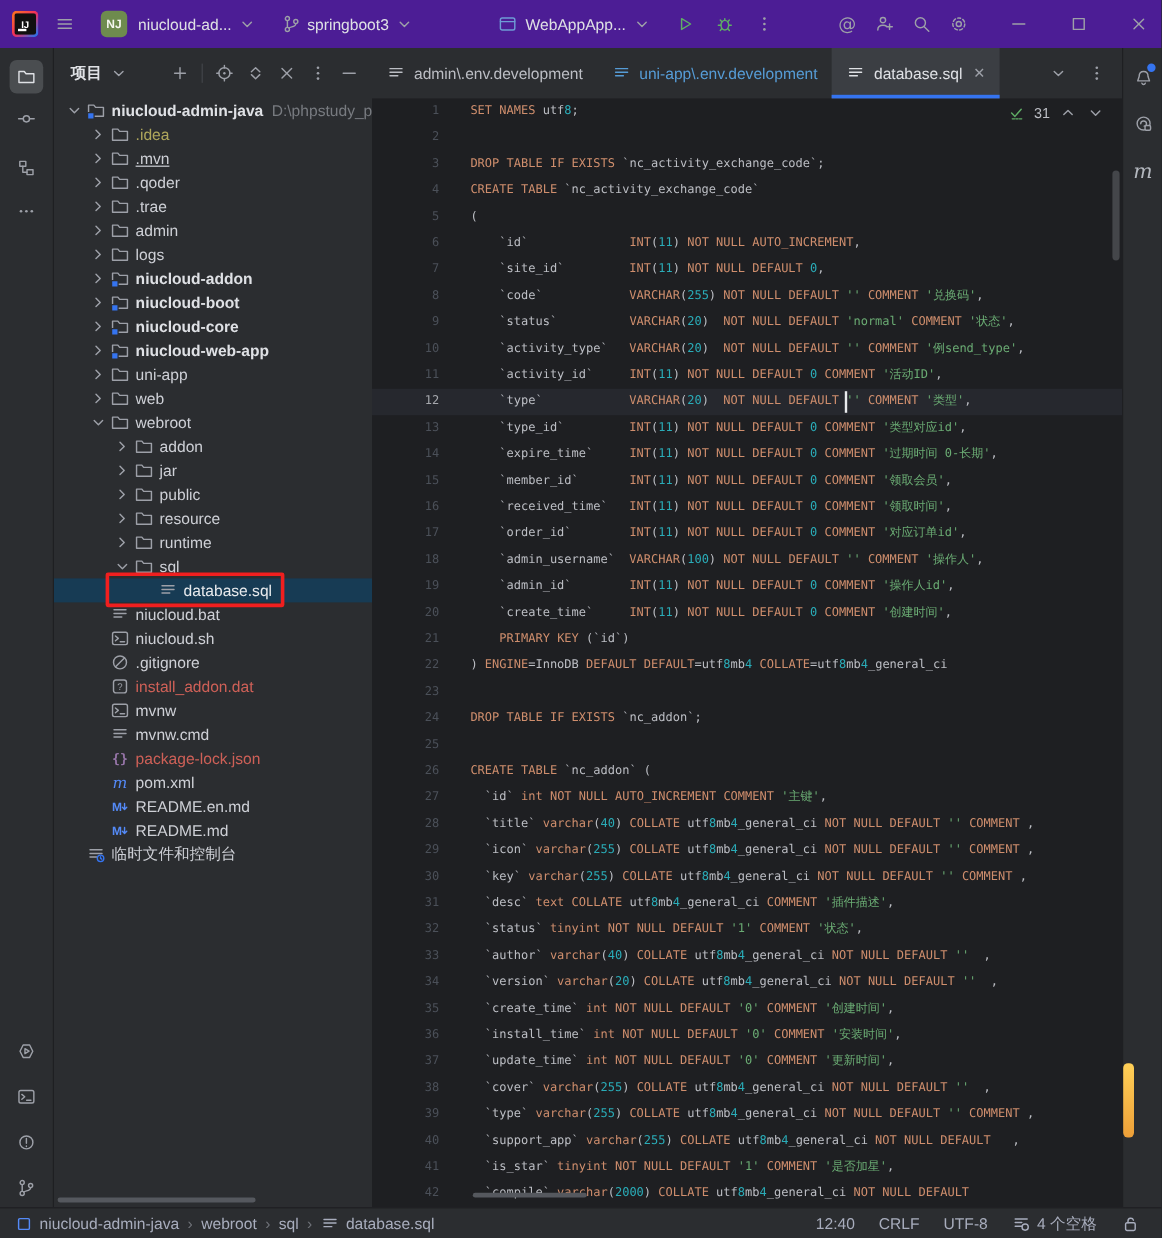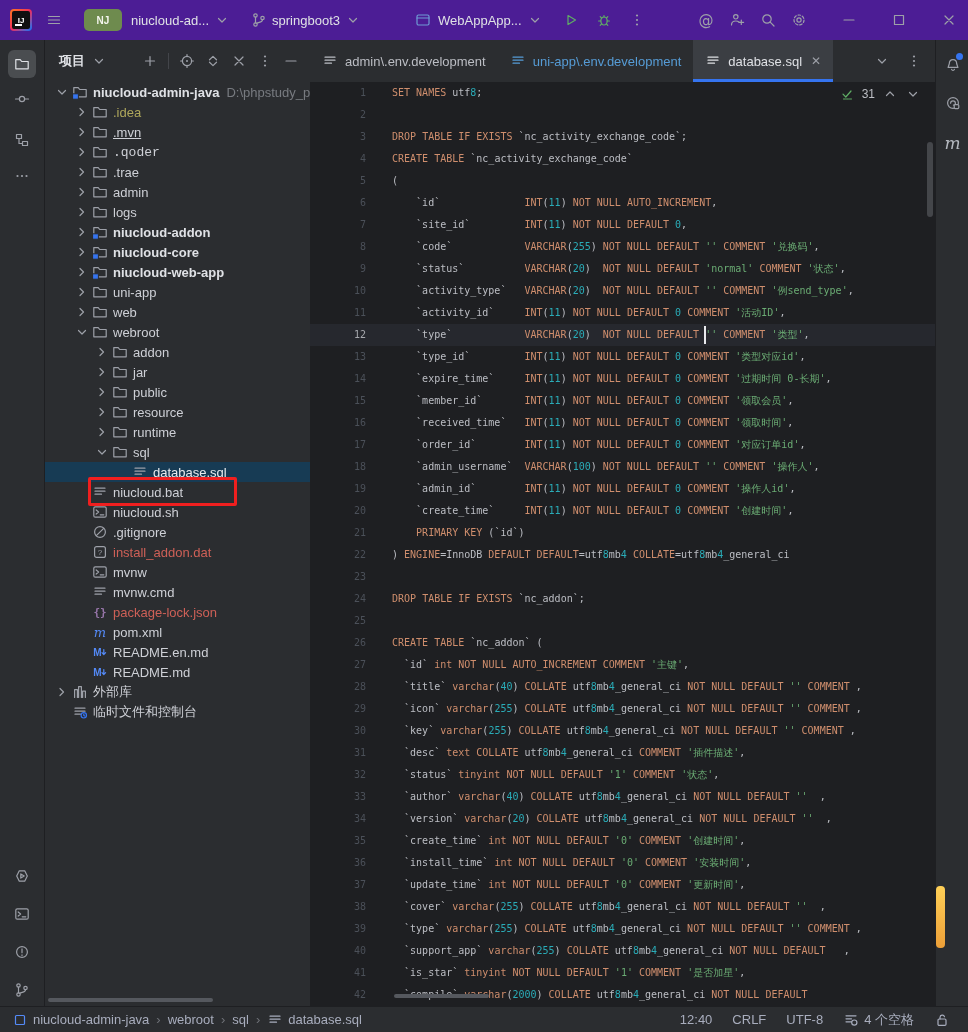--- a/index.html
+++ b/index.html
@@ -18,21 +18,21 @@
   .tb-left { position:absolute; left:10px; top:0; height:40px; display:flex; align-items:center; gap:9px; }
   .ij-logo {
     width:22px; height:22px; border-radius:4px; position:relative;
     background:linear-gradient(#101010,#101010) padding-box,
                linear-gradient(135deg,#FE7A1B,#F02D5E,#0C7BFF) border-box;
     border:2px solid transparent; color:#fff; font-weight:bold; font-size:8px;
     display:flex; align-items:center; justify-content:center;
   }
   .ij-logo::after { content:""; position:absolute; left:3px; bottom:3px; width:7px; height:2px; background:#fff; }
   .tb-btn { width:26px; height:26px; display:flex; align-items:center; justify-content:center; color:#9DA0A8; border-radius:4px; }
-  .avatar { width:38px; height:22px; border-radius:5px; background:#6E8B4E; color:#F4F6EE; font-weight:bold; font-size:10px; display:flex; align-items:center; justify-content:center; margin-left:8px; }
+  .avatar { width:22px; height:22px; border-radius:5px; background:#6E8B4E; color:#F4F6EE; font-weight:bold; font-size:10px; display:flex; align-items:center; justify-content:center; margin-left:8px; }
   .tb-widget { display:flex; align-items:center; gap:5px; color:#DFE1E5; }
   .tb-center { position:absolute; left:415px; top:0; height:40px; display:flex; align-items:center; gap:7px; }
   .tb-right { position:absolute; right:6px; top:0; height:40px; display:flex; align-items:center; }
   .tb-right .tb-btn { margin-left:5px; }
   .tb-right .win { margin-left:24px; }
   .at-glyph { font-size:15px; color:#9DA0A8; font-family:"DejaVu Sans",sans-serif; }
 
   
   .leftstripe { position:absolute; left:0; top:40px; width:45px; height:966px; background:#2B2D30; border-right:1px solid #1E1F22; }
   .ls-btn { position:absolute; left:8px; width:28px; height:28px; border-radius:6px; display:flex; align-items:center; justify-content:center; color:#9DA0A8; }
@@ -333,21 +333,21 @@
             <path d="M6 4.5 9.5 8 6 11.5"></path>
           </svg>
         </span>
         <span class="ticon">
           <svg class="ic" viewBox="0 0 16 16" width="16" height="16" fill="none" stroke="currentColor" stroke-width="1.2" stroke-linecap="round" stroke-linejoin="round">
             <path d="M1.8 12.8V3.6h4.4l1.5 1.9h6.5v7.3z"></path>
           </svg>
         </span>
         <span class="tlabel">.mvn</span>
       </div>
-      <div class="trow" style="padding-left: 28px; font-family: Liberation Mono, monospace;">
+      <div class="trow" style="padding-left: 28px;">
         <span class="tslot">
           <svg class="ic" viewBox="0 0 16 16" width="16" height="16" fill="none" stroke="currentColor" stroke-width="1.2" stroke-linecap="round" stroke-linejoin="round">
             <path d="M6 4.5 9.5 8 6 11.5"></path>
           </svg>
         </span>
         <span class="ticon">
           <svg class="ic" viewBox="0 0 16 16" width="16" height="16" fill="none" stroke="currentColor" stroke-width="1.2" stroke-linecap="round" stroke-linejoin="round">
             <path d="M1.8 12.8V3.6h4.4l1.5 1.9h6.5v7.3z"></path>
           </svg>
         </span>
@@ -398,20 +398,34 @@
             <path d="M6 4.5 9.5 8 6 11.5"></path>
           </svg>
         </span>
         <span class="ticon">
           <svg class="ic" viewBox="0 0 16 16" width="16" height="16" fill="none" stroke="currentColor" stroke-width="1.2" stroke-linecap="round" stroke-linejoin="round">
             <path d="M1.8 12.8V3.6h4.4l1.5 1.9h6.5v7.3z"></path>
             <rect x="1" y="9.8" width="5.4" height="5.4" fill="#3574F0" stroke="#2B2D30" stroke-width="1"></rect>
           </svg>
         </span>
         <span class="tlabel bold">niucloud-addon</span>
+      </div>
+      <div class="trow" style="padding-left: 28px;">
+        <span class="tslot">
+          <svg class="ic" viewBox="0 0 16 16" width="16" height="16" fill="none" stroke="currentColor" stroke-width="1.2" stroke-linecap="round" stroke-linejoin="round">
+            <path d="M6 4.5 9.5 8 6 11.5"></path>
+          </svg>
+        </span>
+        <span class="ticon">
+          <svg class="ic" viewBox="0 0 16 16" width="16" height="16" fill="none" stroke="currentColor" stroke-width="1.2" stroke-linecap="round" stroke-linejoin="round">
+            <path d="M1.8 12.8V3.6h4.4l1.5 1.9h6.5v7.3z"></path>
+            <rect x="1" y="9.8" width="5.4" height="5.4" fill="#3574F0" stroke="#2B2D30" stroke-width="1"></rect>
+          </svg>
+        </span>
+        <span class="tlabel bold">niucloud-boot</span>
       </div>
       <div class="trow" style="padding-left: 28px;">
         <span class="tslot">
           <svg class="ic" viewBox="0 0 16 16" width="16" height="16" fill="none" stroke="currentColor" stroke-width="1.2" stroke-linecap="round" stroke-linejoin="round">
             <path d="M6 4.5 9.5 8 6 11.5"></path>
           </svg>
         </span>
         <span class="ticon">
           <svg class="ic" viewBox="0 0 16 16" width="16" height="16" fill="none" stroke="currentColor" stroke-width="1.2" stroke-linecap="round" stroke-linejoin="round">
             <path d="M1.8 12.8V3.6h4.4l1.5 1.9h6.5v7.3z"></path>
@@ -648,33 +662,20 @@
       </div>
       <div class="trow" style="padding-left: 28px;">
         <span class="tslot"></span>
         <span class="ticon">
           <svg class="ic" viewBox="0 0 16 16" width="16" height="16" fill="none" stroke="currentColor" stroke-width="1.2" stroke-linecap="round" stroke-linejoin="round">
             <text x="5.5" y="12" font-size="10" font-weight="bold" fill="#548AF7" stroke="none" text-anchor="middle" font-family="Liberation Sans,sans-serif">M</text>
             <path d="M11.8 5.5v5M10 8.7l1.8 1.8 1.8-1.8" stroke="#548AF7"></path>
           </svg>
         </span>
         <span class="tlabel">README.md</span>
-      </div>
-      <div class="trow" style="padding-left: 8px;">
-        <span class="tslot">
-          <svg class="ic" viewBox="0 0 16 16" width="16" height="16" fill="none" stroke="currentColor" stroke-width="1.2" stroke-linecap="round" stroke-linejoin="round">
-            <path d="M6 4.5 9.5 8 6 11.5"></path>
-          </svg>
-        </span>
-        <span class="ticon">
-          <svg class="ic" viewBox="0 0 16 16" width="16" height="16" fill="none" stroke="currentColor" stroke-width="1.2" stroke-linecap="round" stroke-linejoin="round">
-            <path d="M2.6 13.4V5.6h2.8v7.8M6.6 13.4V2.6h2.8v10.8M10.6 13.4V7.2h2.8v6.2"></path>
-          </svg>
-        </span>
-        <span class="tlabel">外部库</span>
       </div>
       <div class="trow" style="padding-left: 8px;">
         <span class="tslot"></span>
         <span class="ticon">
           <svg class="ic" viewBox="0 0 16 16" width="16" height="16" fill="none" stroke="currentColor" stroke-width="1.2" stroke-linecap="round" stroke-linejoin="round">
             <path d="M3 4.2h10M3 7.2h10M3 10.2h5.5"></path>
             <circle cx="11.8" cy="11.3" r="2.7" fill="#2B2D30" stroke="#3574F0"></circle>
             <path d="M11.8 10v1.4l1 .6" stroke="#3574F0"></path>
           </svg>
         </span>

